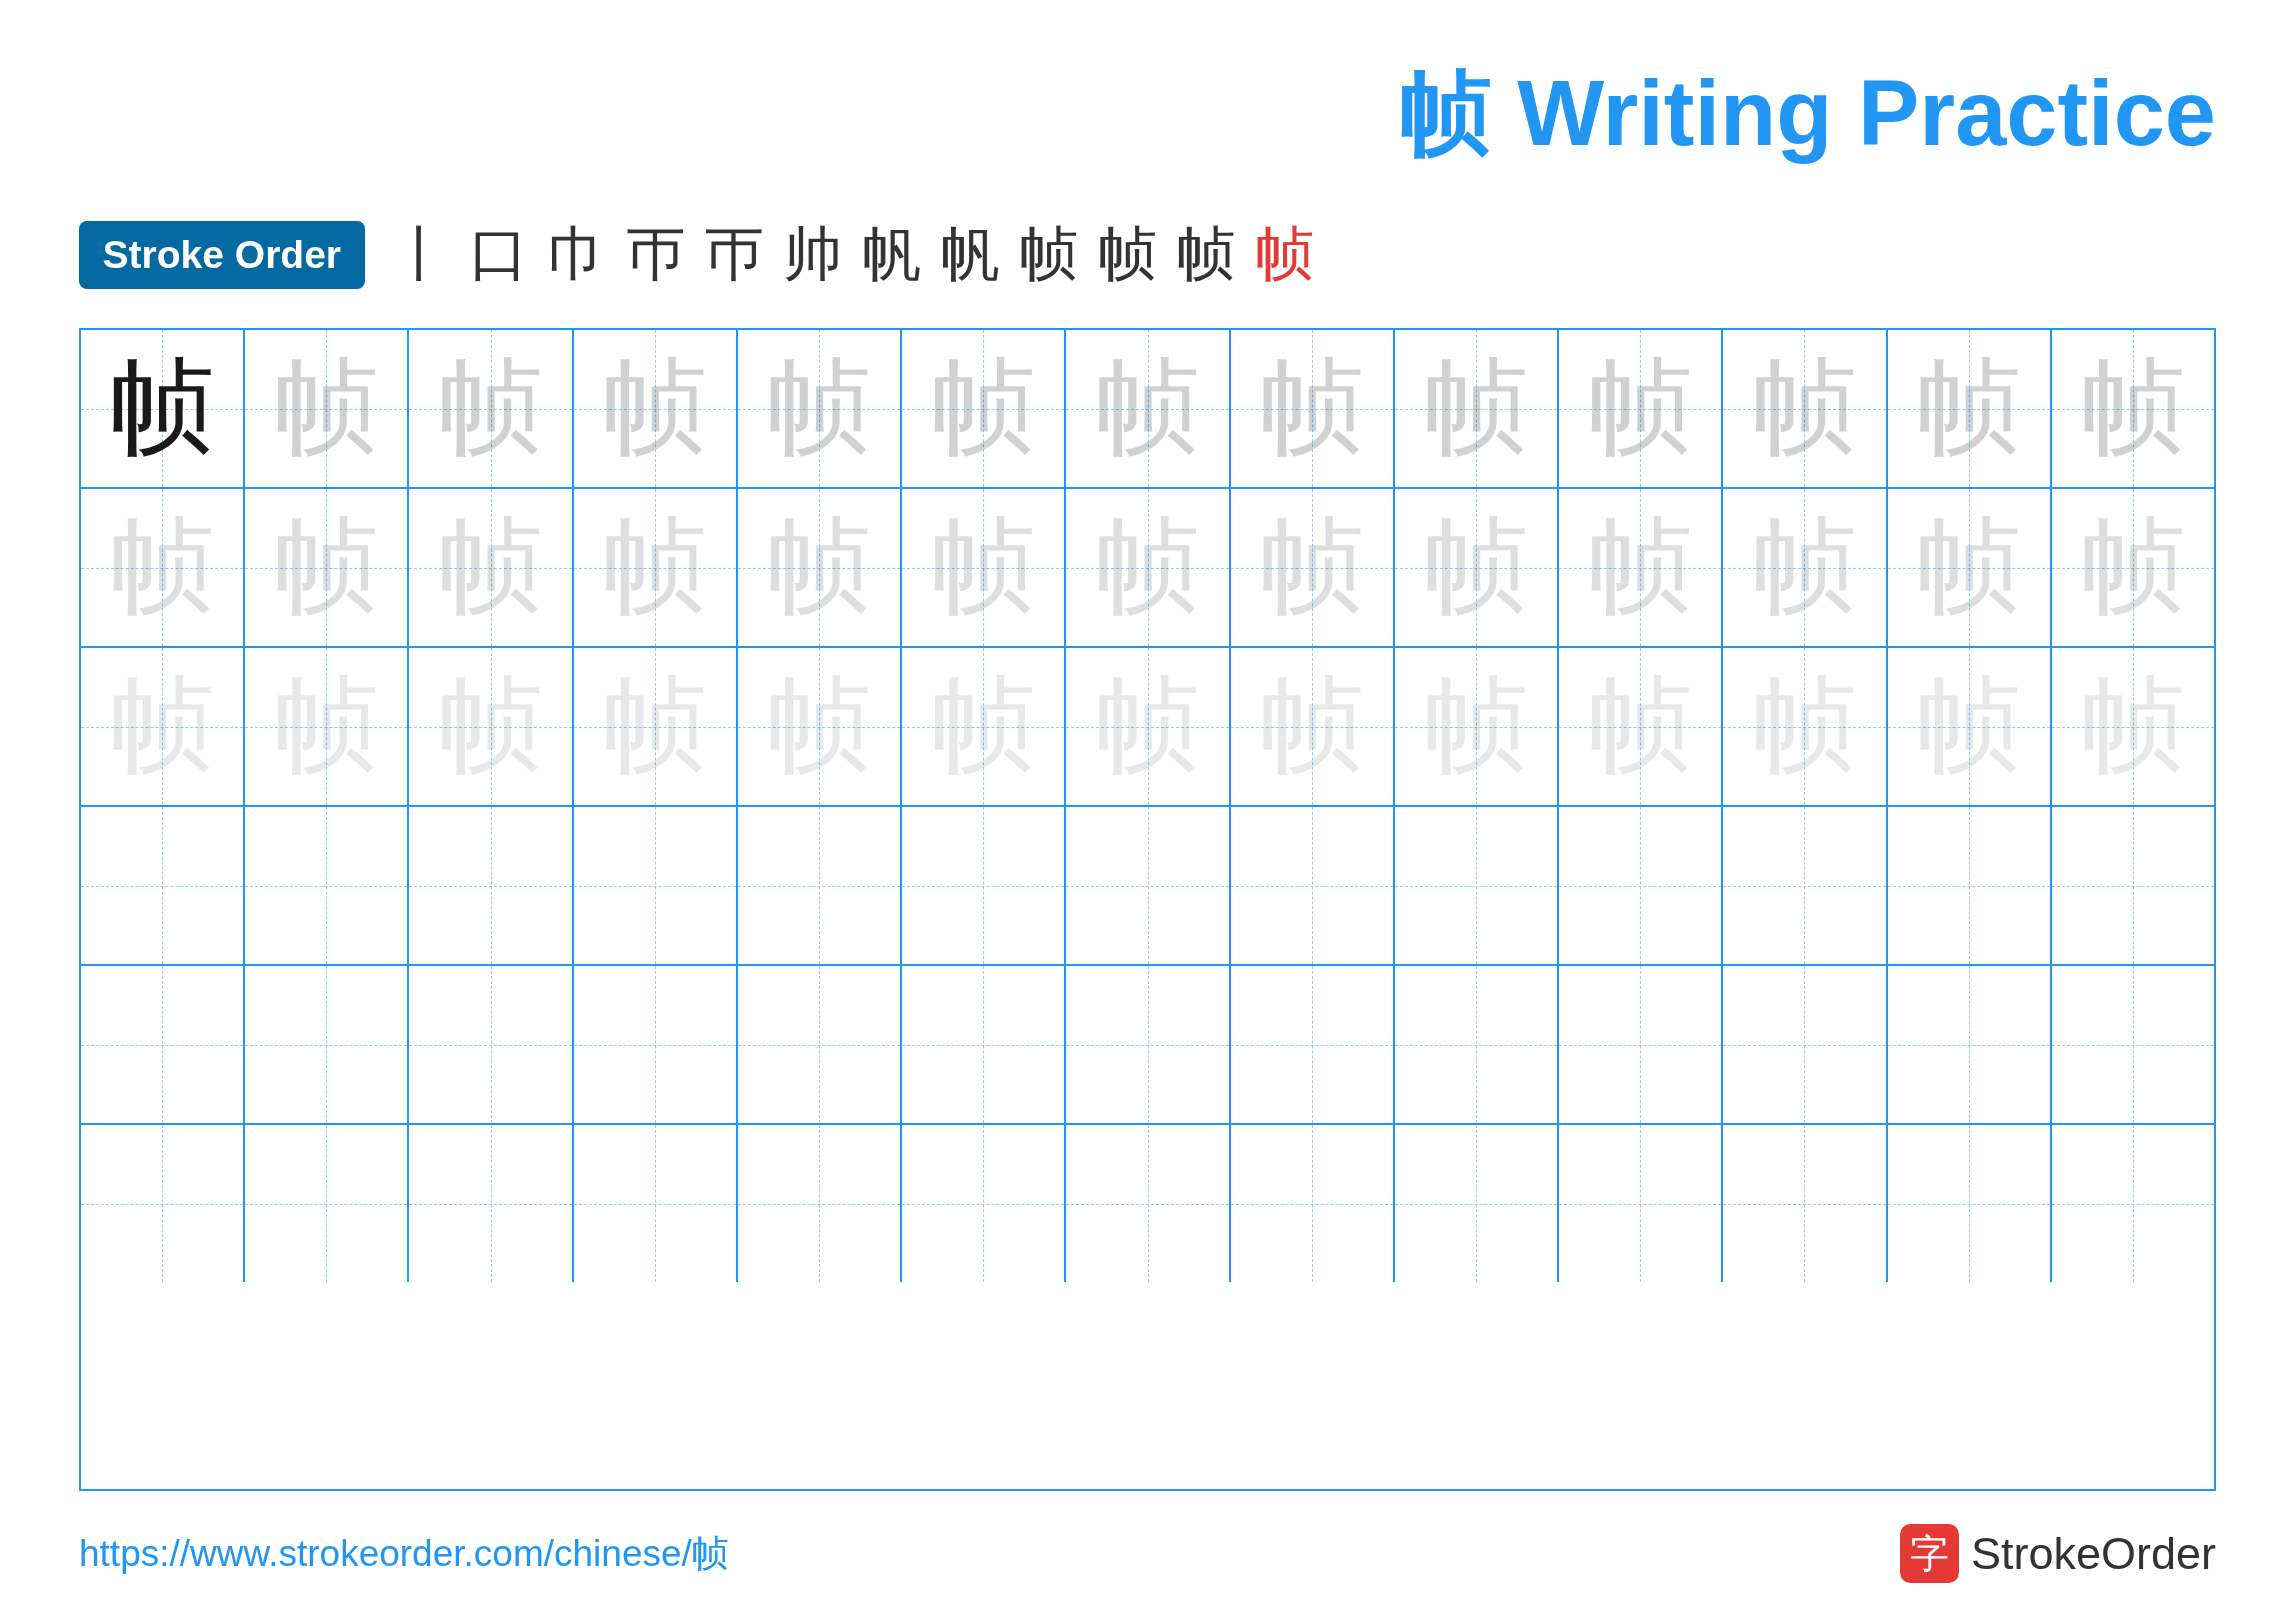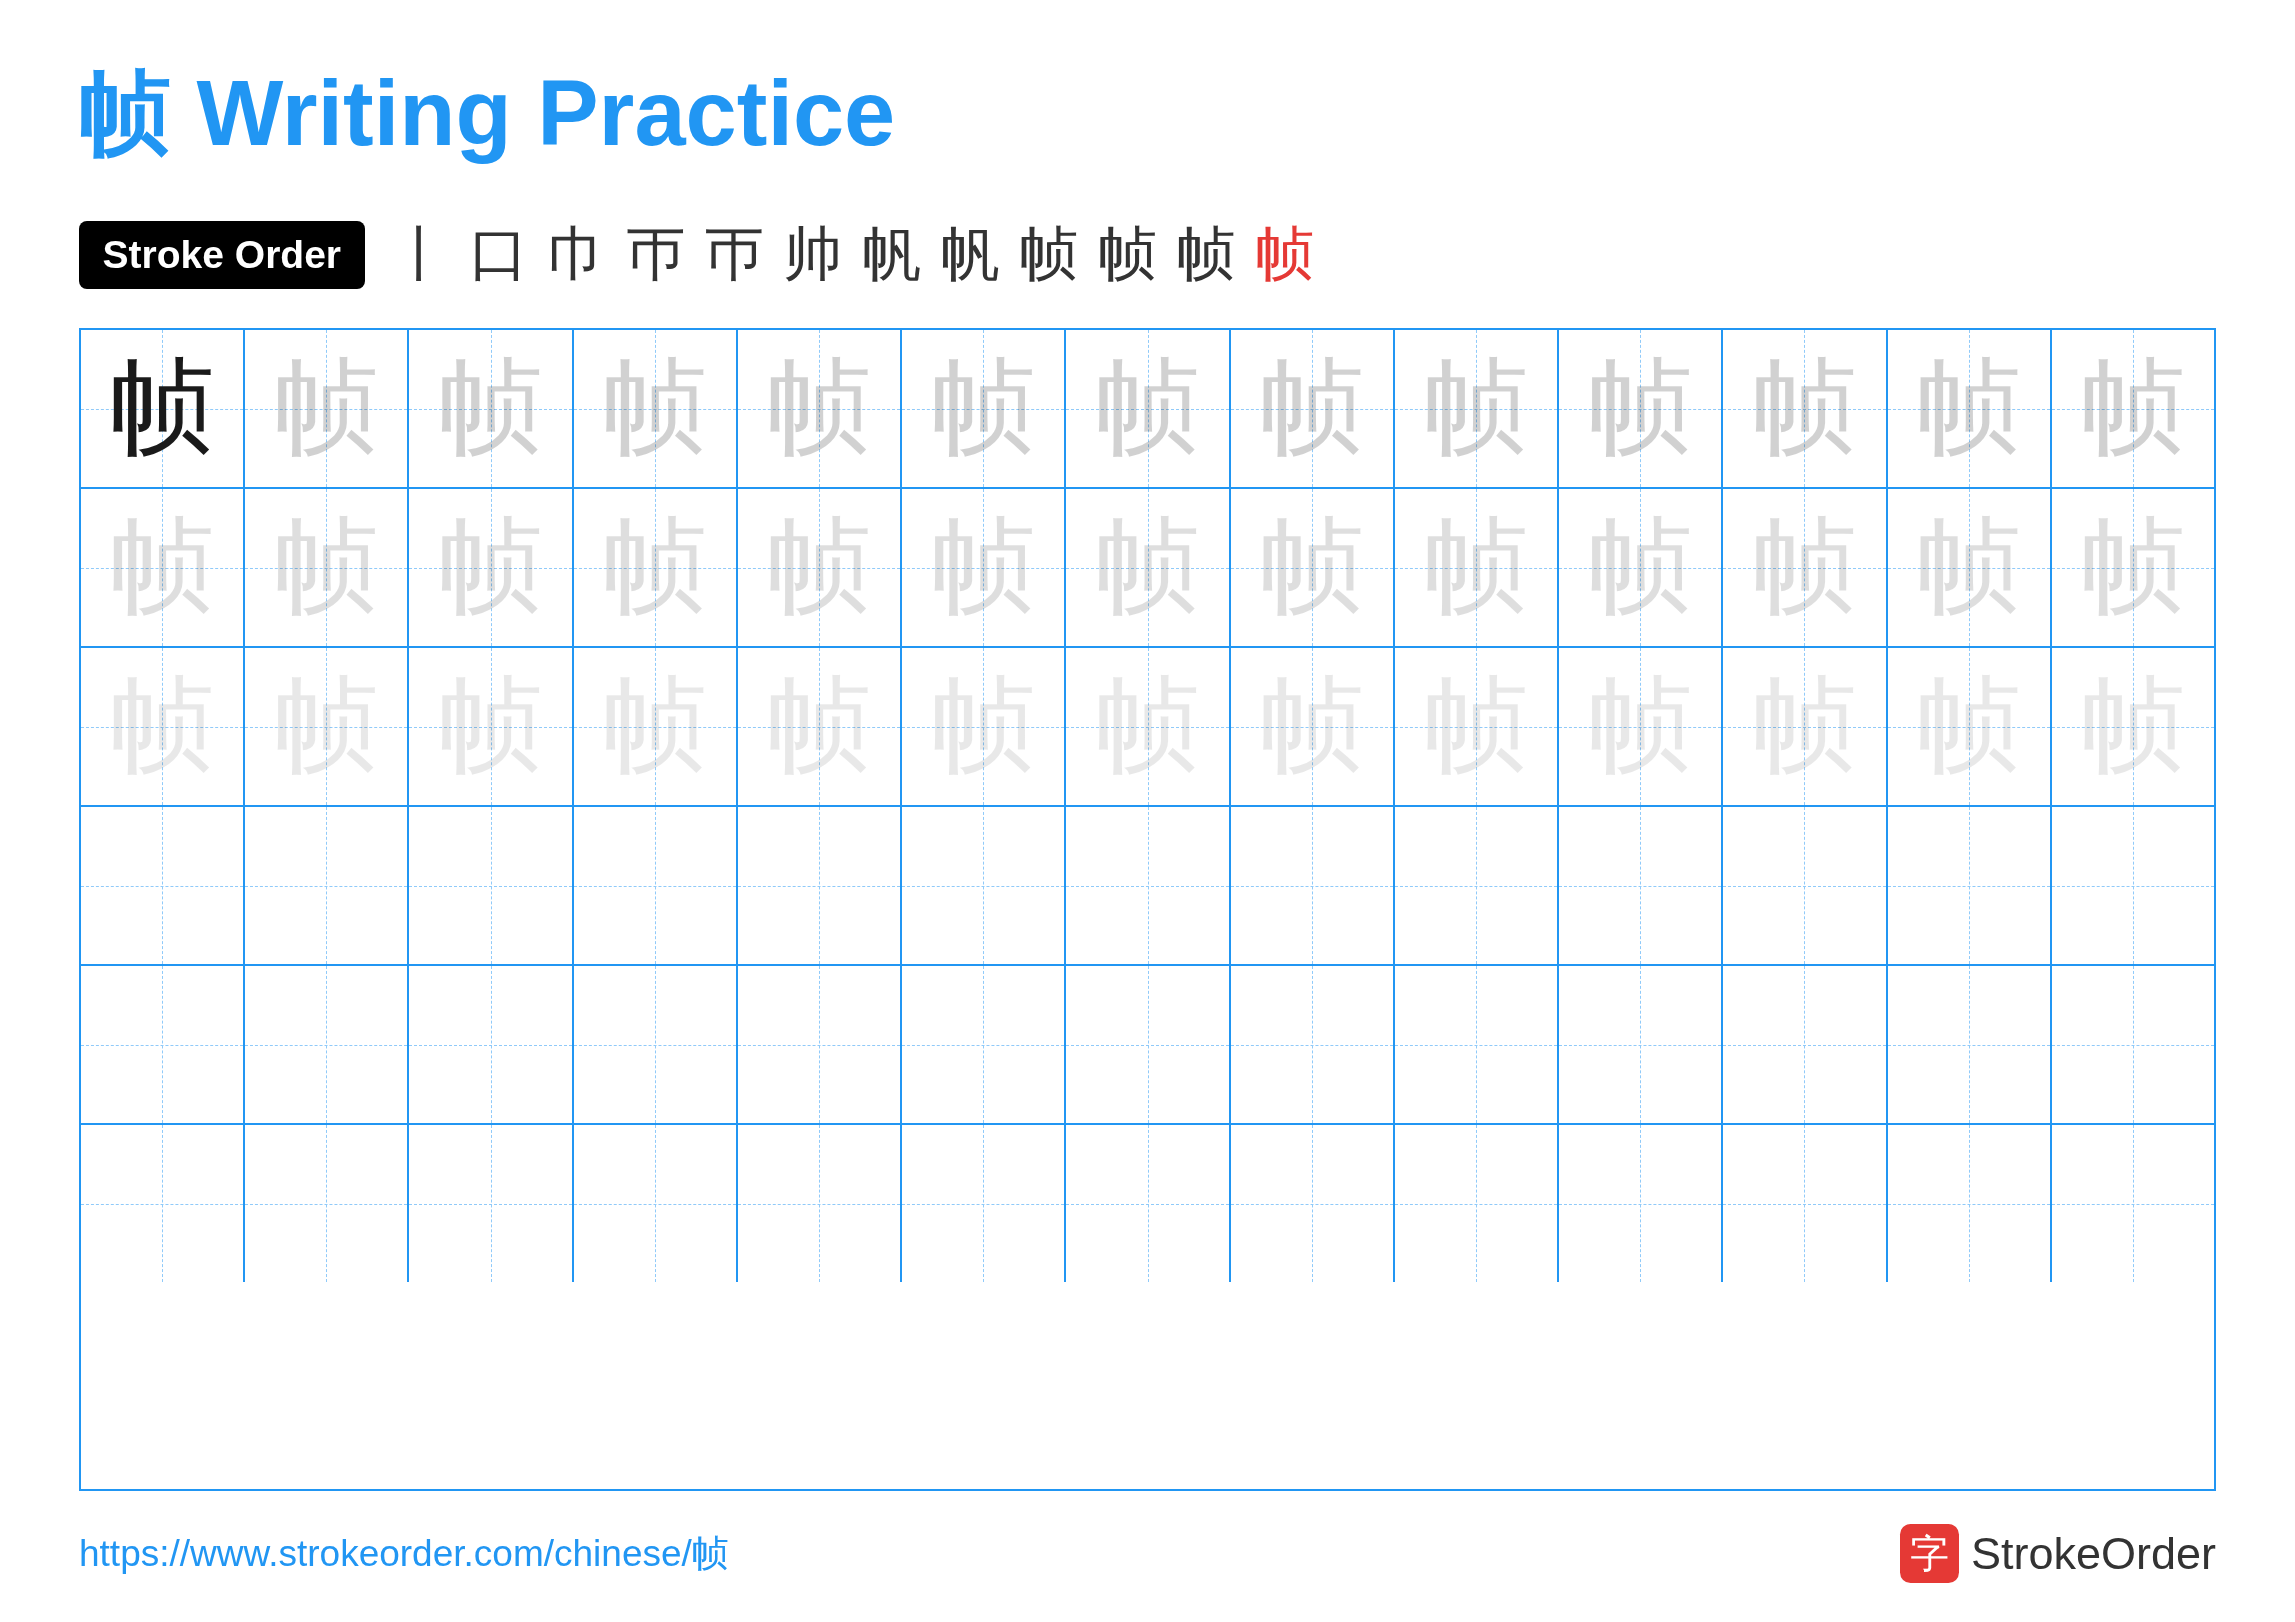--- a/index.html
+++ b/index.html
@@ -11,42 +11,42 @@
       position: relative;
       overflow: hidden;
     }
 
     .page {
       width: 2295px;
       height: 1622px;
       background: #fff;
       display: flex;
       flex-direction: column;
-      align-items: flex-start;
+      align-items: flex-end;
       padding: 52px 79px 39px 79px;
     }
 
     .title {
       font-size: 92px;
       color: #2196F3;
       font-weight: bold;
       margin-bottom: 39px;
       text-align: center;
     }
 
     .stroke-order-row {
       display: flex;
       align-items: center;
       width: 100%;
       margin-bottom: 33px;
       gap: 0;
     }
 
     .stroke-order-badge {
-      background: #000000;
+      background: #0369a1;
       color: #fff;
       font-size: 39px;
       font-weight: bold;
       padding: 11.8px 23.6px;
       border-radius: 7.9px;
       white-space: nowrap;
       margin-right: 26px;
     }
 
     .stroke-order-chars {

